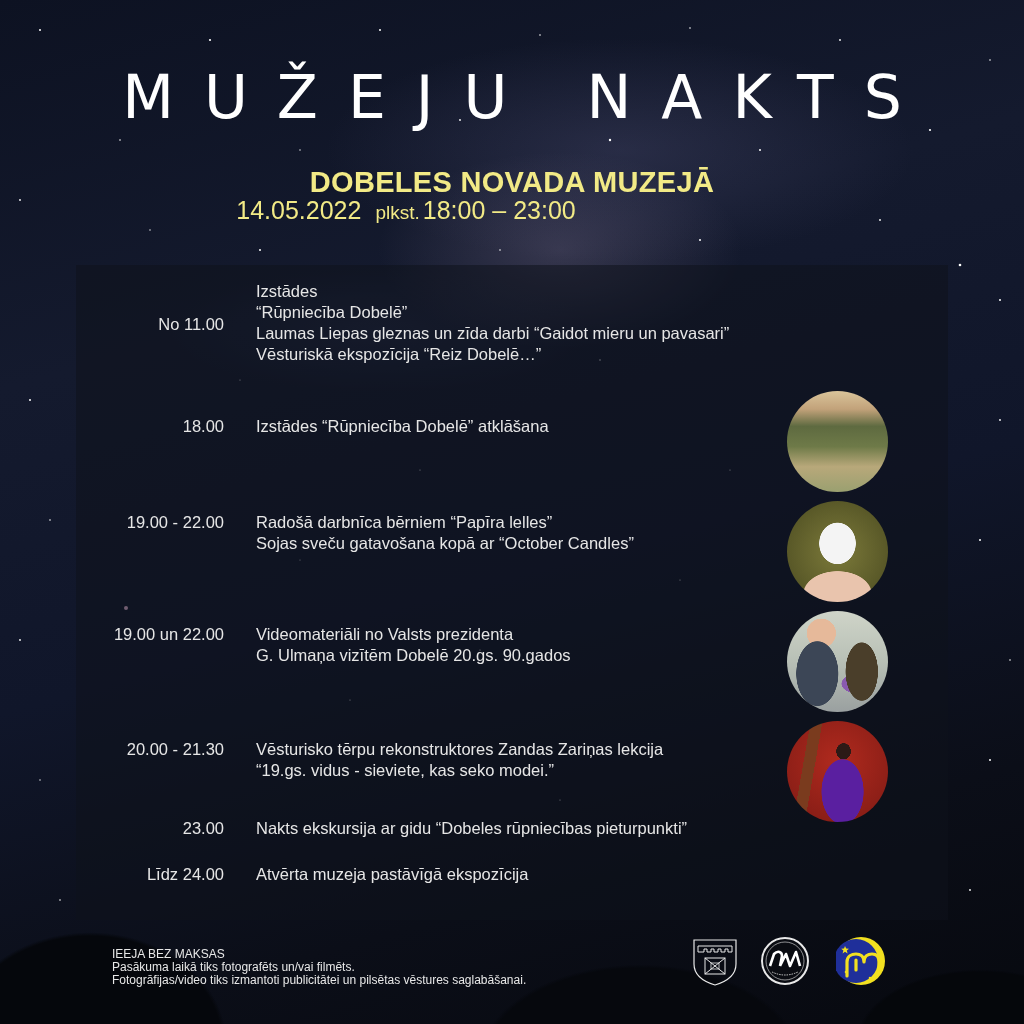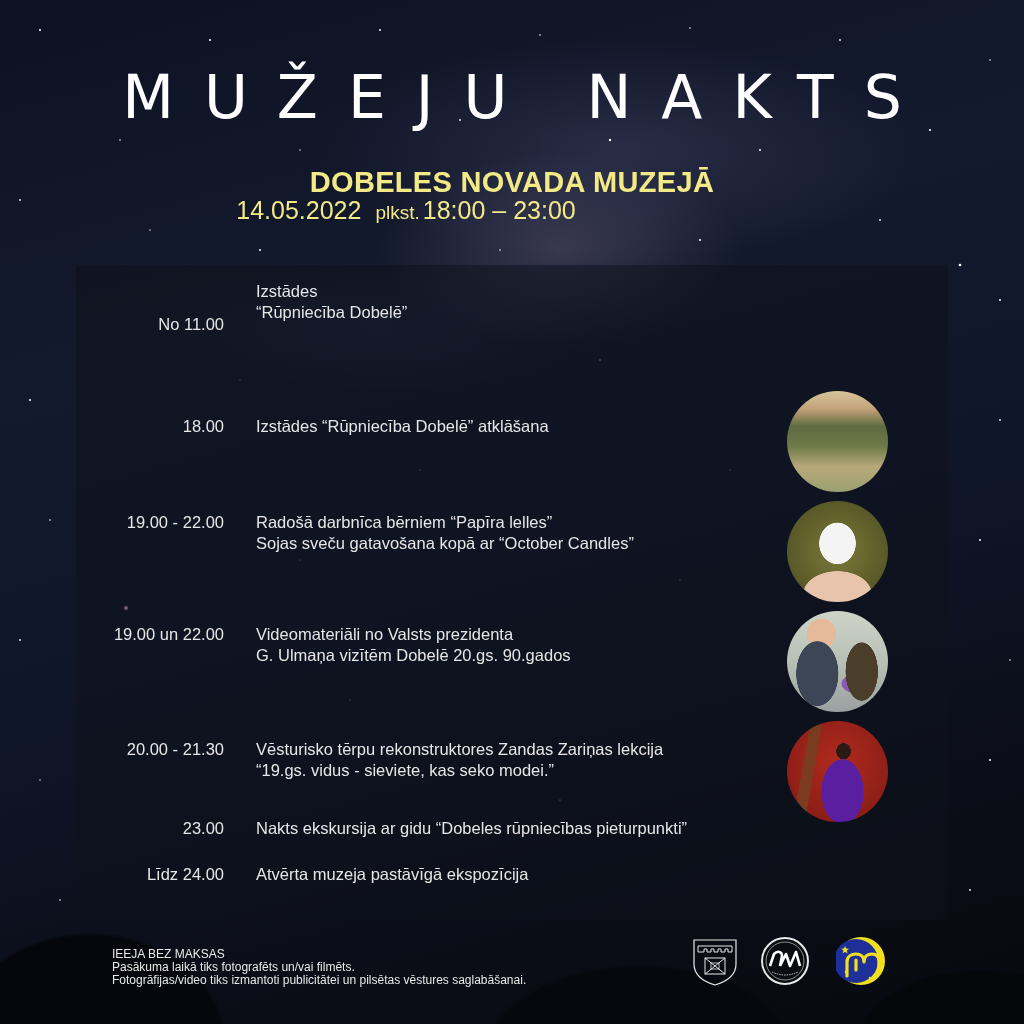--- a/index.html
+++ b/index.html
@@ -136,20 +136,22 @@
   <span>14.05.2022</span><span class="plkst">plkst.</span><span>18:00 – 23:00</span>
 </div>
 
 <div class="panel"></div>
 
 <div class="row" style="top:281px;">
   <div class="time" style="top:33px;">No 11.00</div>
   <div class="desc">
     <div>Izstādes</div>
     <div>“Rūpniecība Dobelē”</div>
+    <div>Laumas Liepas gleznas un zīda darbi “Gaidot mieru un pavasari”</div>
+    <div>Vēsturiskā ekspozīcija “Reiz Dobelē…”</div>
   </div>
 </div>
 
 <div class="row" style="top:416px;">
   <div class="time" style="top:0;">18.00</div>
   <div class="desc">
     <div>Izstādes “Rūpniecība Dobelē” atklāšana</div>
   </div>
 </div>
 <div class="photo photo-1"></div>

